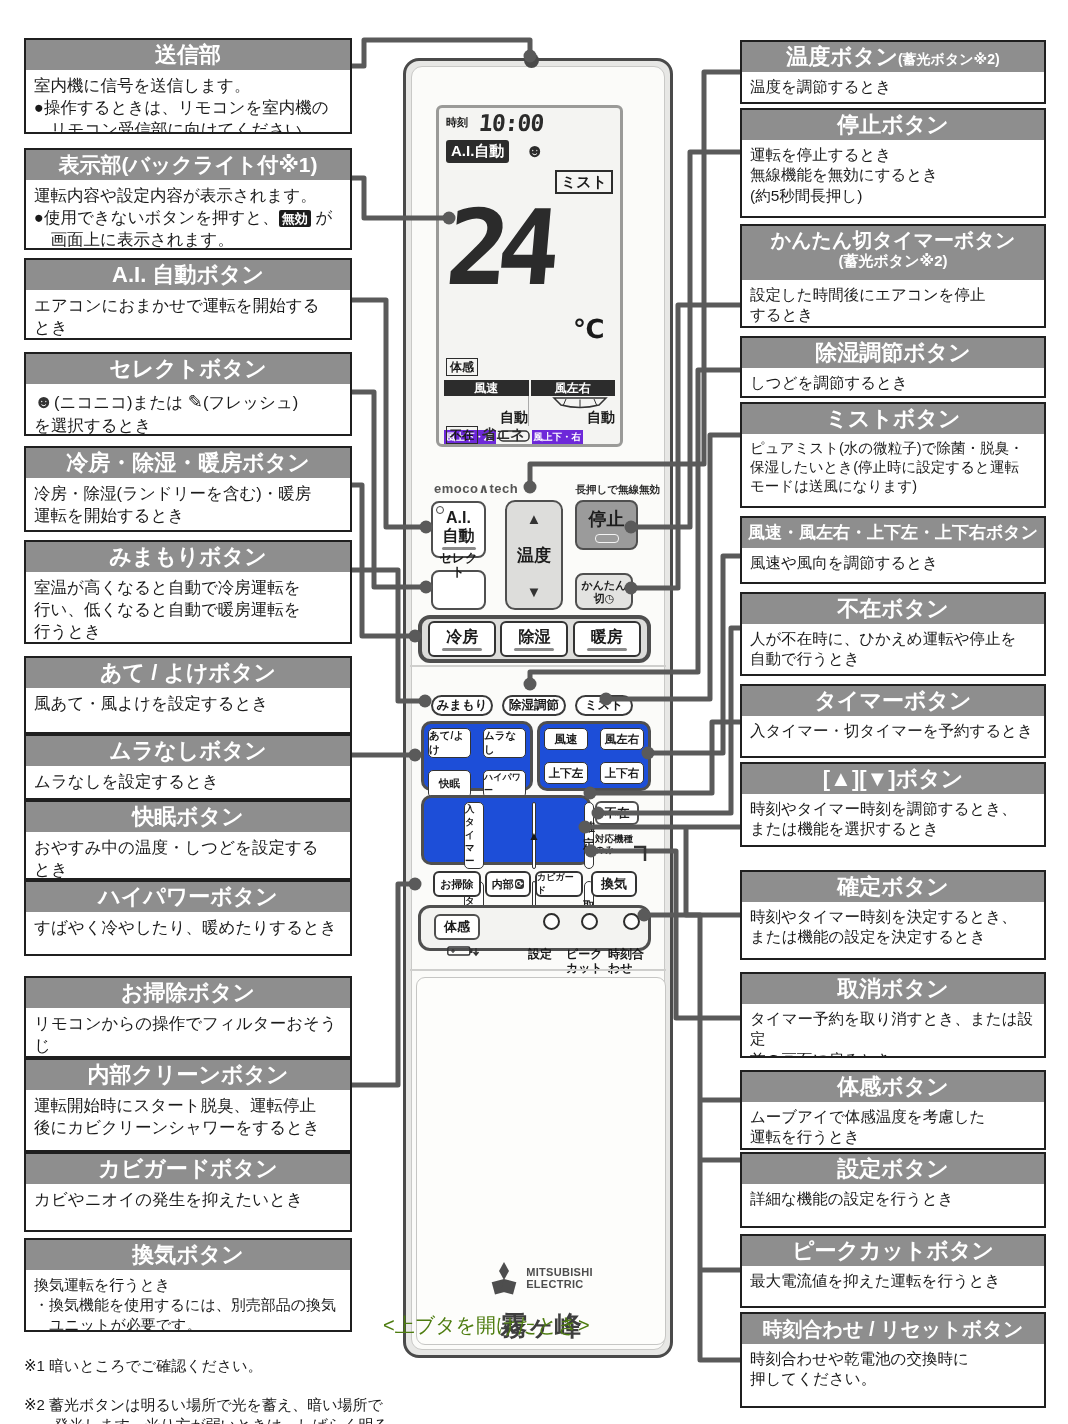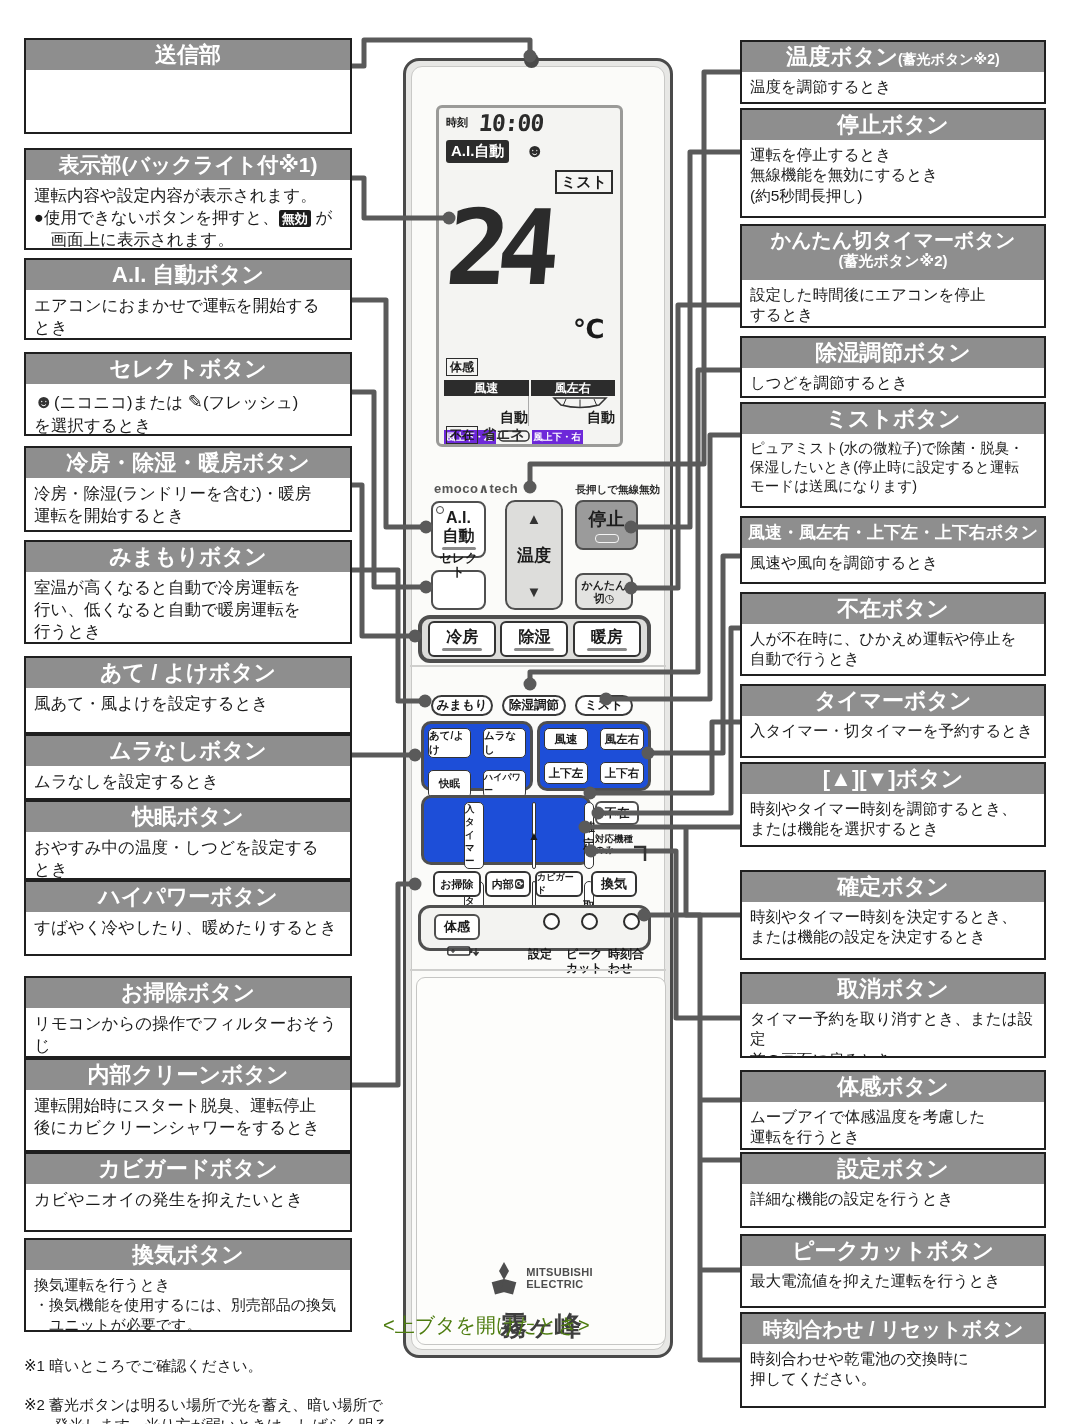--- a/index.html
+++ b/index.html
@@ -118,20 +118,23 @@
   
   #lines{position:absolute;left:0;top:0;z-index:5;pointer-events:none;}
 </style>
 </head>
 <body>
 
 <div id="page">
 
   <div class="co co-l" style="top:38px;height:96px">
     <div class="hd">送信部</div>
+    <div class="bd">室内機に信号を送信します。
+●操作するときは、リモコンを室内機の
+　リモコン受信部に向けてください。</div>
   </div>
   <div class="co co-l" style="top:148px;height:102px">
     <div class="hd hd-21">表示部(バックライト付※1)</div>
     <div class="bd"><span>運転内容や設定内容が表示されます。
 ●使用できないボタンを押すと、</span><span class="badge-inv">無効</span><span> が
 　画面上に表示されます。</span></div>
   </div>
   <div class="co co-l" style="top:258px;height:82px">
     <div class="hd">A.I. 自動ボタン</div>
     <div class="bd">エアコンにおまかせで運転を開始する

